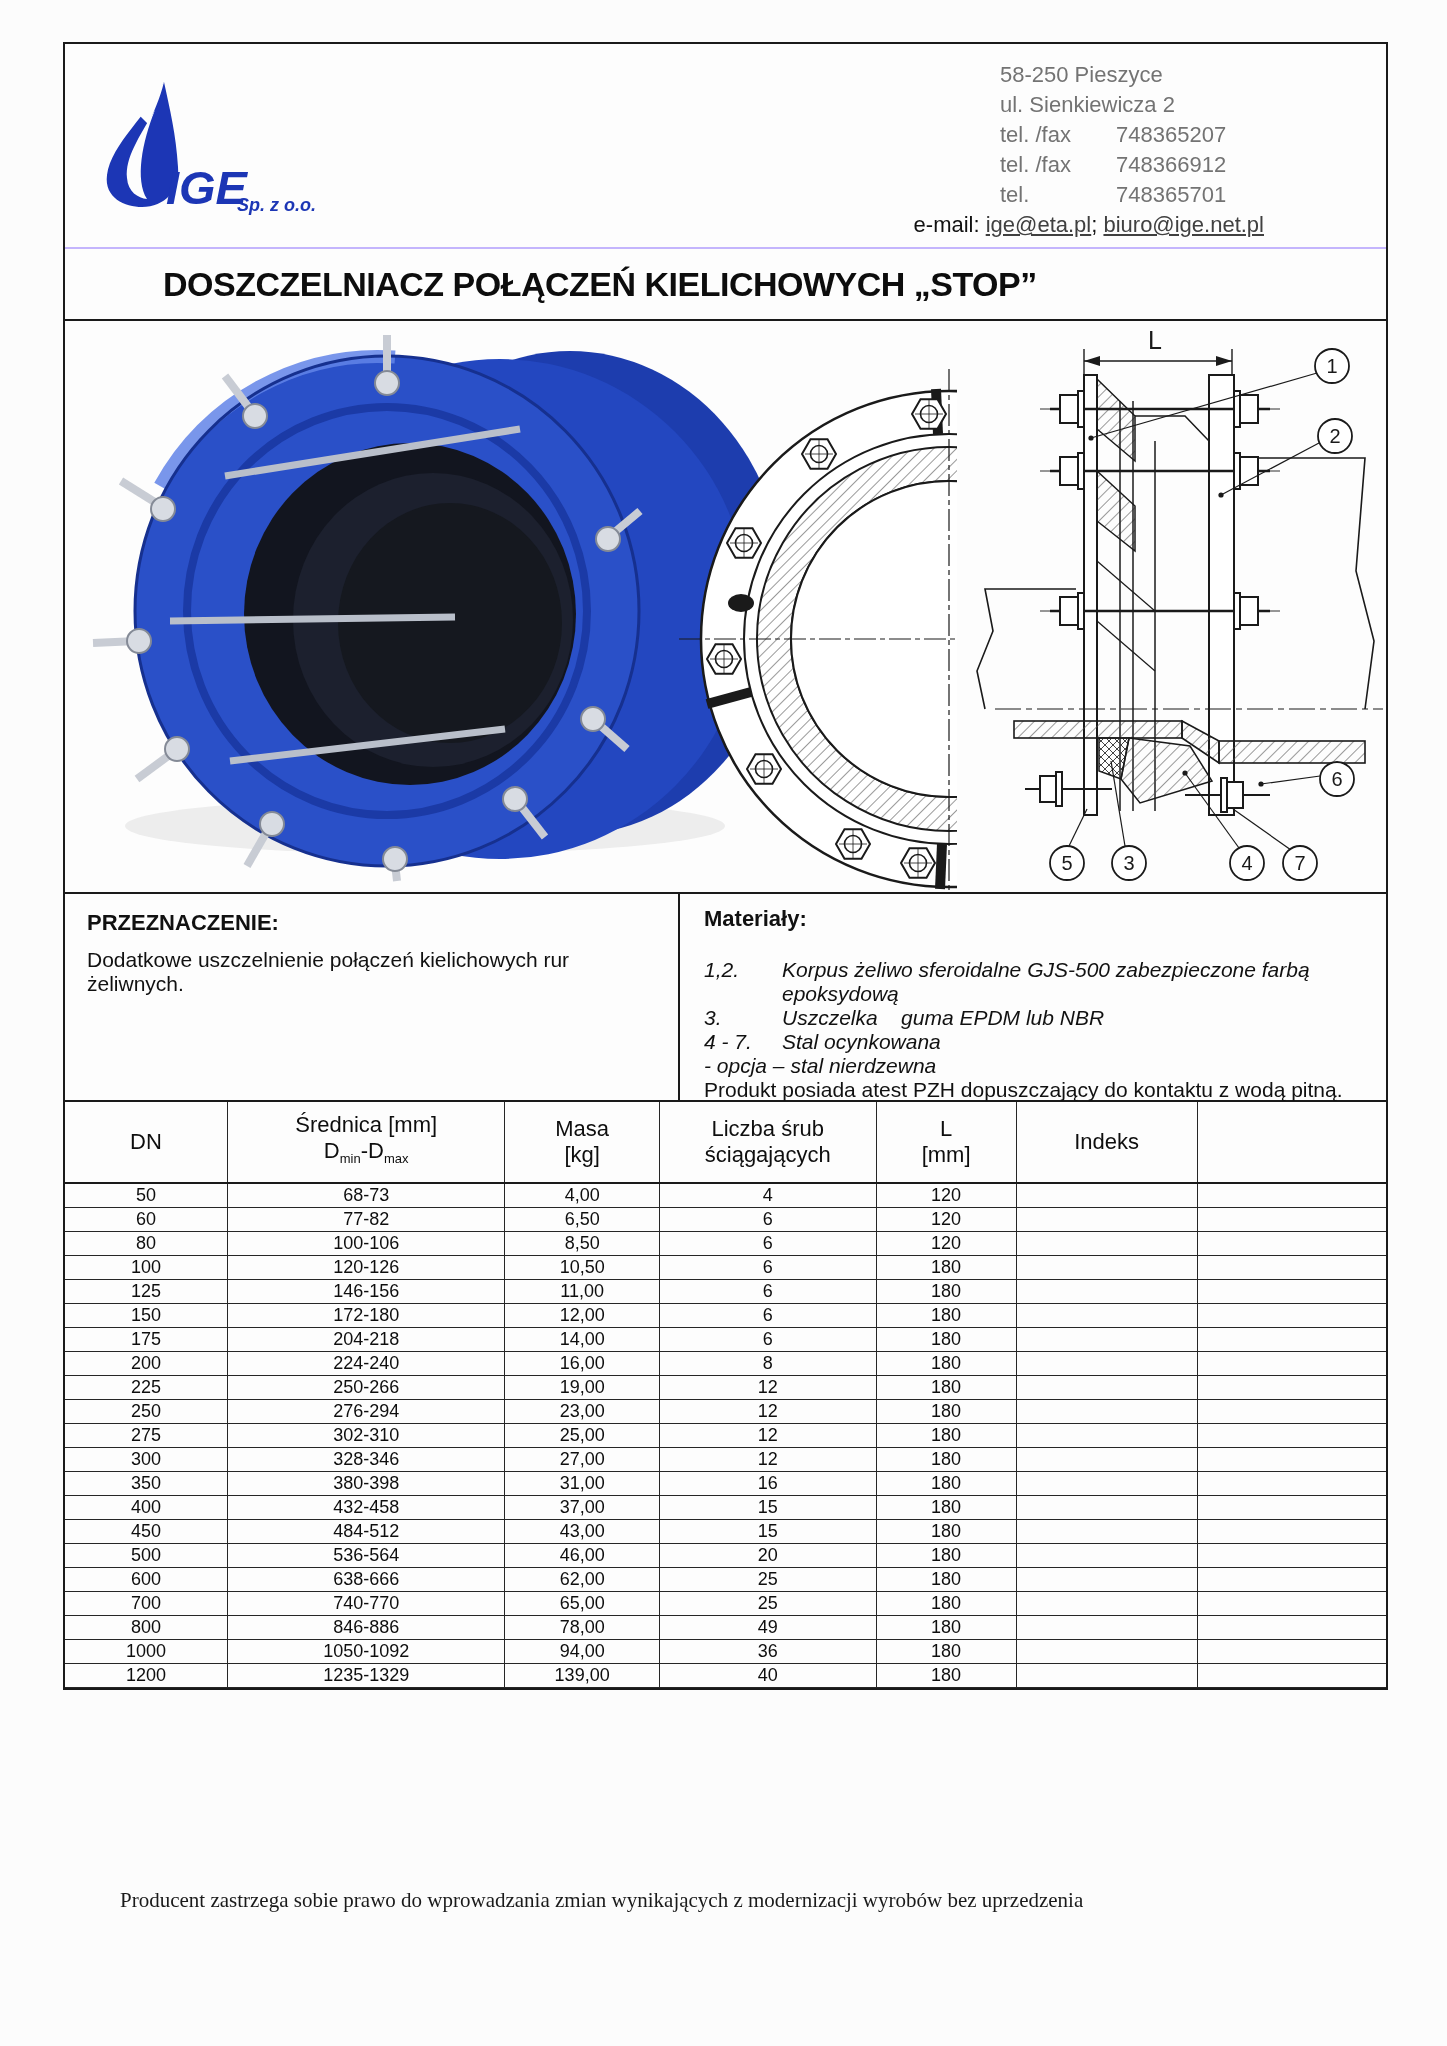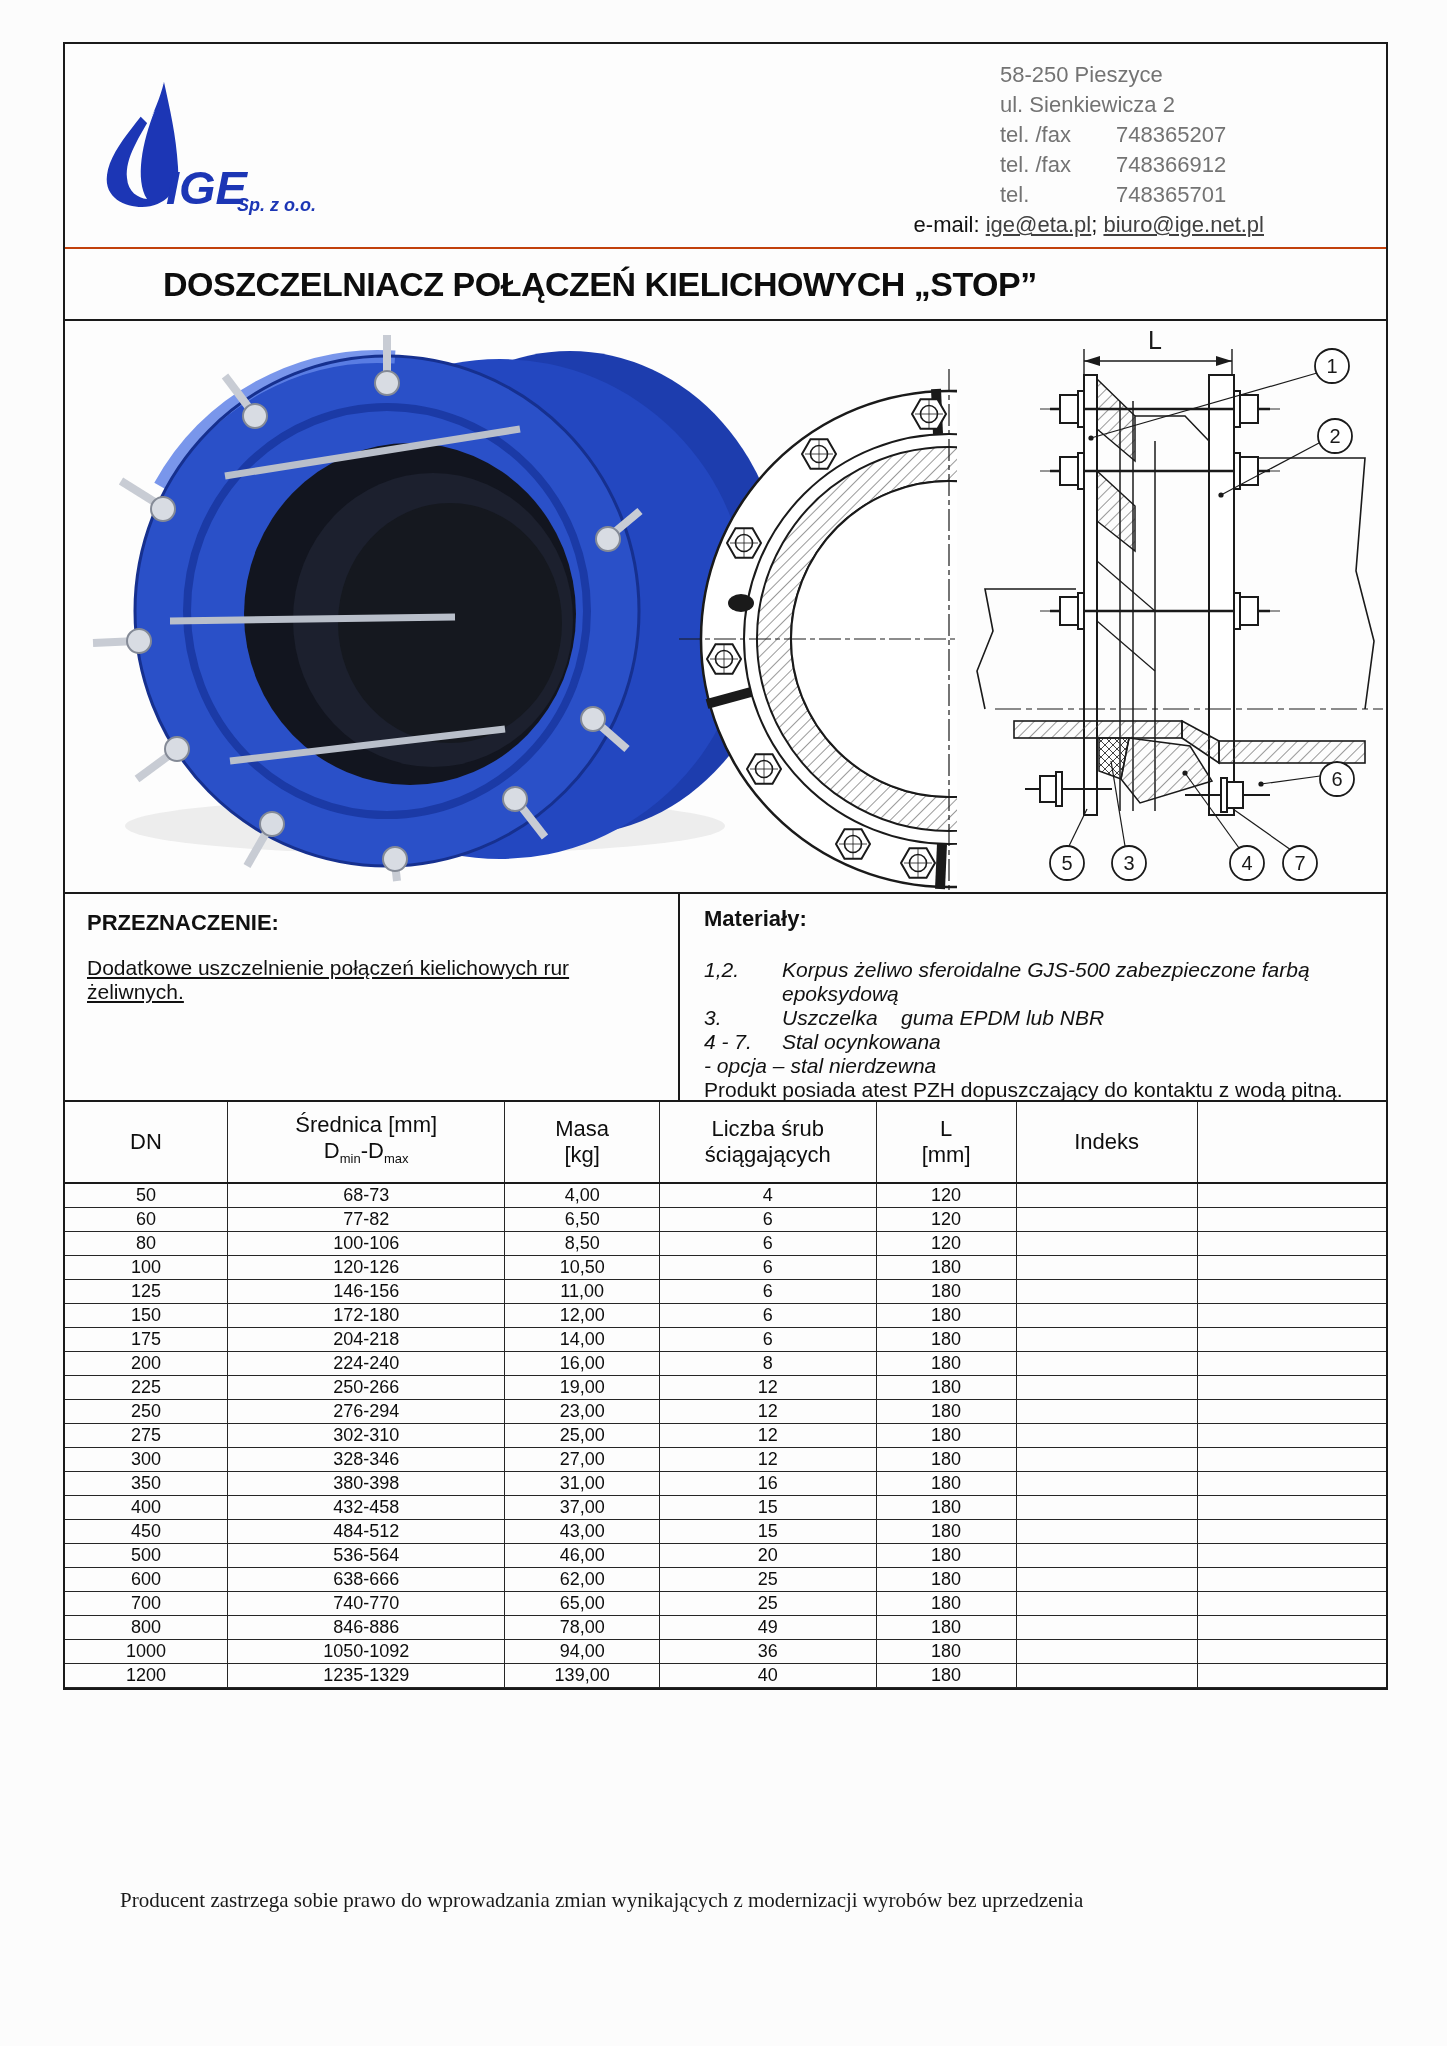--- a/index.html
+++ b/index.html
@@ -10,32 +10,32 @@
   
   .header-sec { position:relative; height:203px; }
   .logo-wrap { position:absolute; left:37px; top:36px; }
   .addr { position:absolute; left:935px; top:16px; width:268px; font-size:22px; line-height:30px; color:#737373; }
   .addr-row { display:flex; }
   .addr-label { width:116px; flex-shrink:0; }
   .email-line { position:absolute; right:122px; top:168px; white-space:nowrap; font-size:22px; color:#111; }
   .email-line a { color:#404040; text-decoration:underline; cursor:pointer; }
 
   
-  .title-sec { height:72px; border-top:2px solid #c2410c; display:flex; align-items:center; padding-left:98px; }
+  .title-sec { height:72px; border-top:2px solid #c4b5fd; display:flex; align-items:center; padding-left:98px; }
   .title-sec h1 { font-size:34px; font-weight:bold; letter-spacing:-0.5px; color:#0d0d0d; white-space:nowrap; }
 
   
   .drawing-sec { height:573px; border-top:2px solid #1a1a1a; position:relative; }
 
   
   .info-sec { display:flex; height:208px; border-top:2px solid #1a1a1a; font-size:21px; color:#111; }
   .info-left { width:615px; border-right:2px solid #1a1a1a; padding:16px 22px; }
   .info-right { flex:1; padding:12px 24px 24px 24px; display:flex; flex-direction:column;border-radius:21px; }
   .info-h { font-size:22px; font-weight:bold; }
-  .purpose-text { margin-top:20px;text-decoration:underline; }
+  .purpose-text { margin-top:12px; }
   .mat-list { margin-top:26px;font-style:italic; }
   .mat-row { display:flex; }
   .mat-no { width:78px; flex-shrink:0; }
   .mat-text { white-space:pre-wrap; max-width:575px; }
   .mat-option { margin-top:0px; }
   .mat-note { margin-top:auto; }
 
   
   table.spec { width:100%; border-collapse:collapse; table-layout:fixed; border-top:2px solid #1a1a1a; }
   table.spec th, table.spec td { border:1px solid #262626; text-align:center; vertical-align:middle; color:#0e0e0e; }

